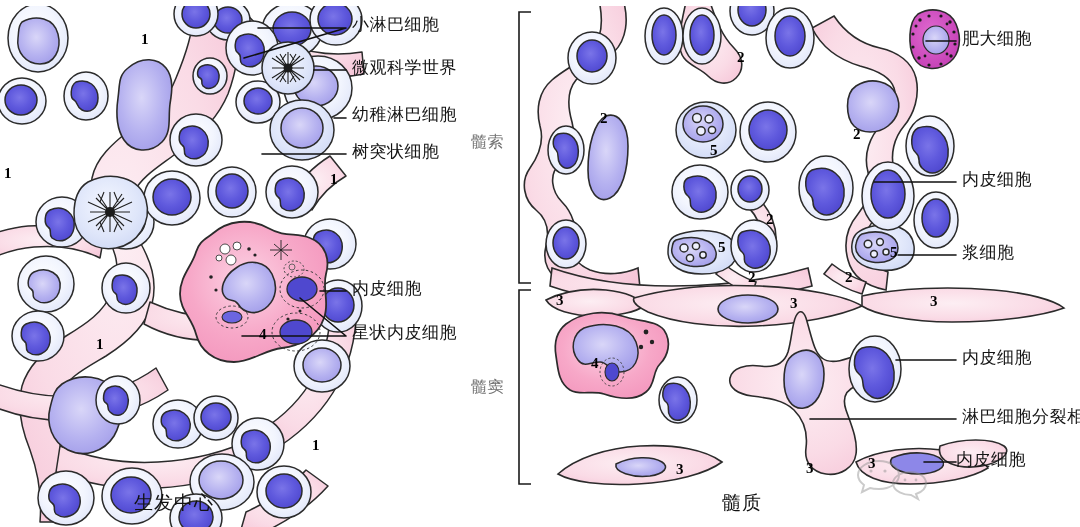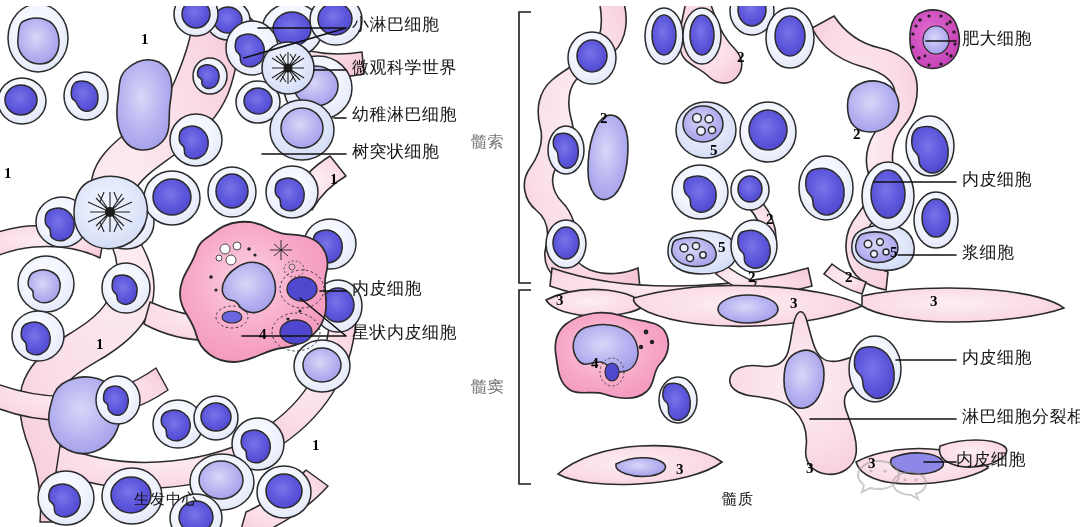--- a/index.html
+++ b/index.html
@@ -29,21 +29,21 @@
     font-family: "Liberation Serif", "DejaVu Serif", serif;
     font-size: 17px;
     color: #141414;
     white-space: nowrap;
     line-height: 1;
     letter-spacing: 0.5px;
   }
   .caption {
     position: absolute;
     font-family: "Liberation Serif", "DejaVu Serif", serif;
-    font-size: 15px;
+    font-size: 19px;
     color: #111111;
     white-space: nowrap;
     letter-spacing: 1px;
   }
   .bracket-lbl {
     position: absolute;
     font-family: "Liberation Serif", "DejaVu Serif", serif;
     font-size: 16px;
     color: #737373;
     white-space: nowrap;

